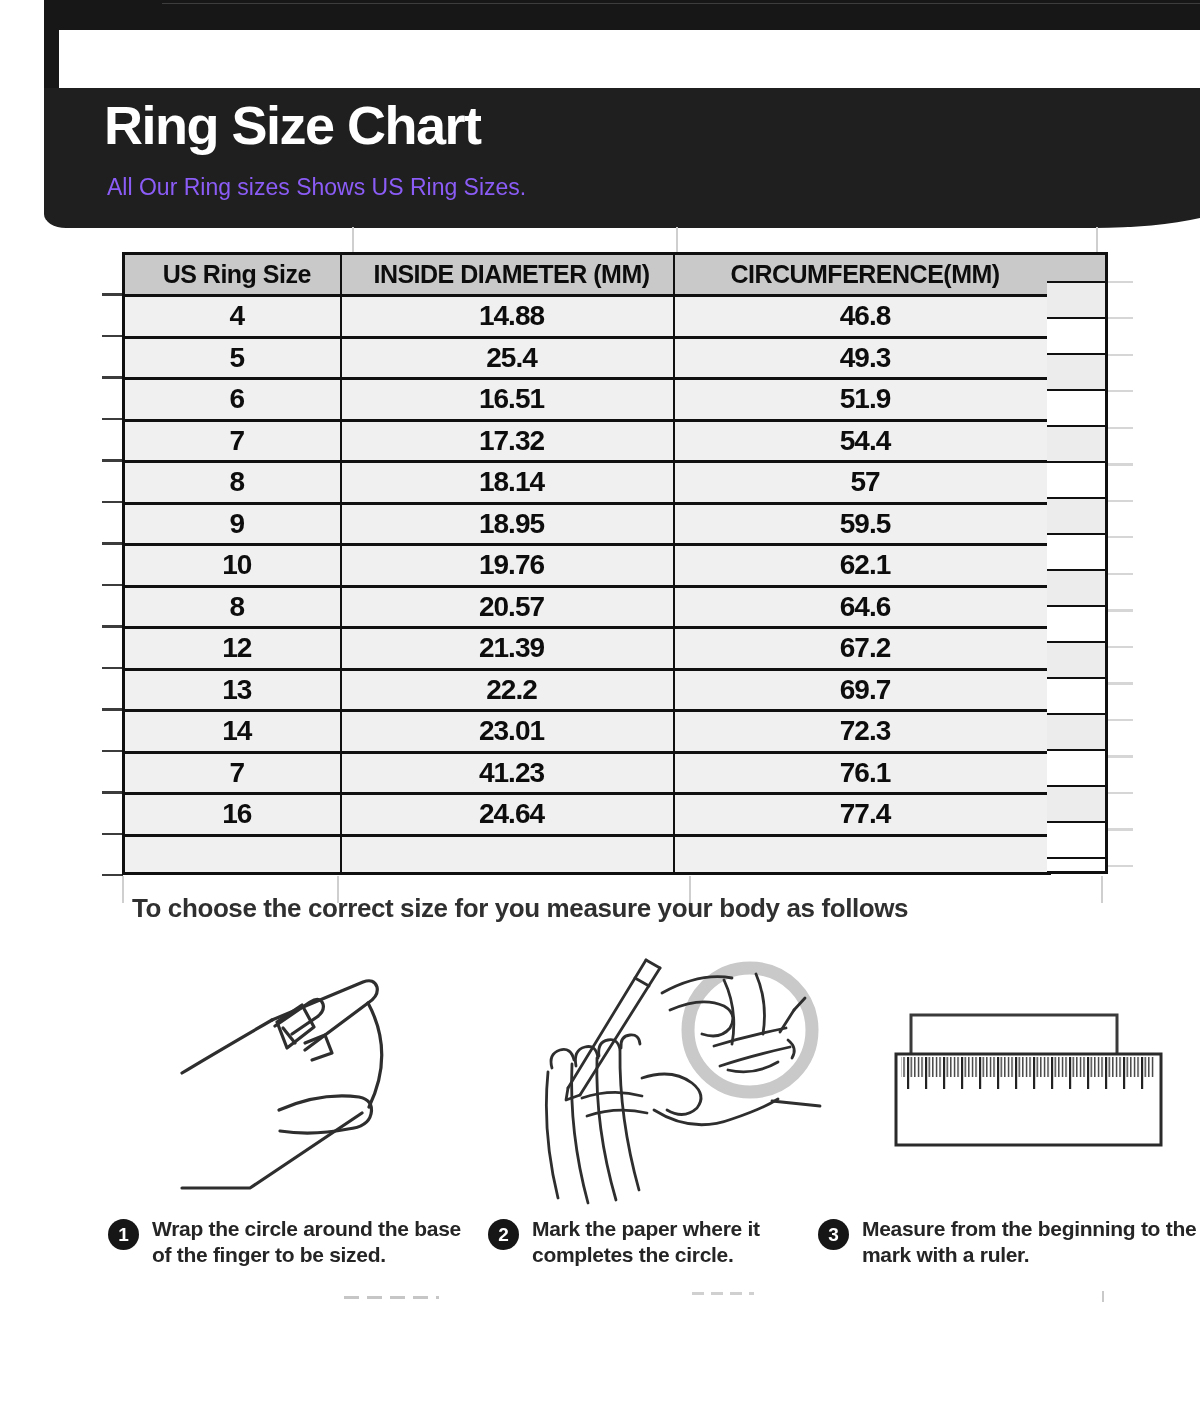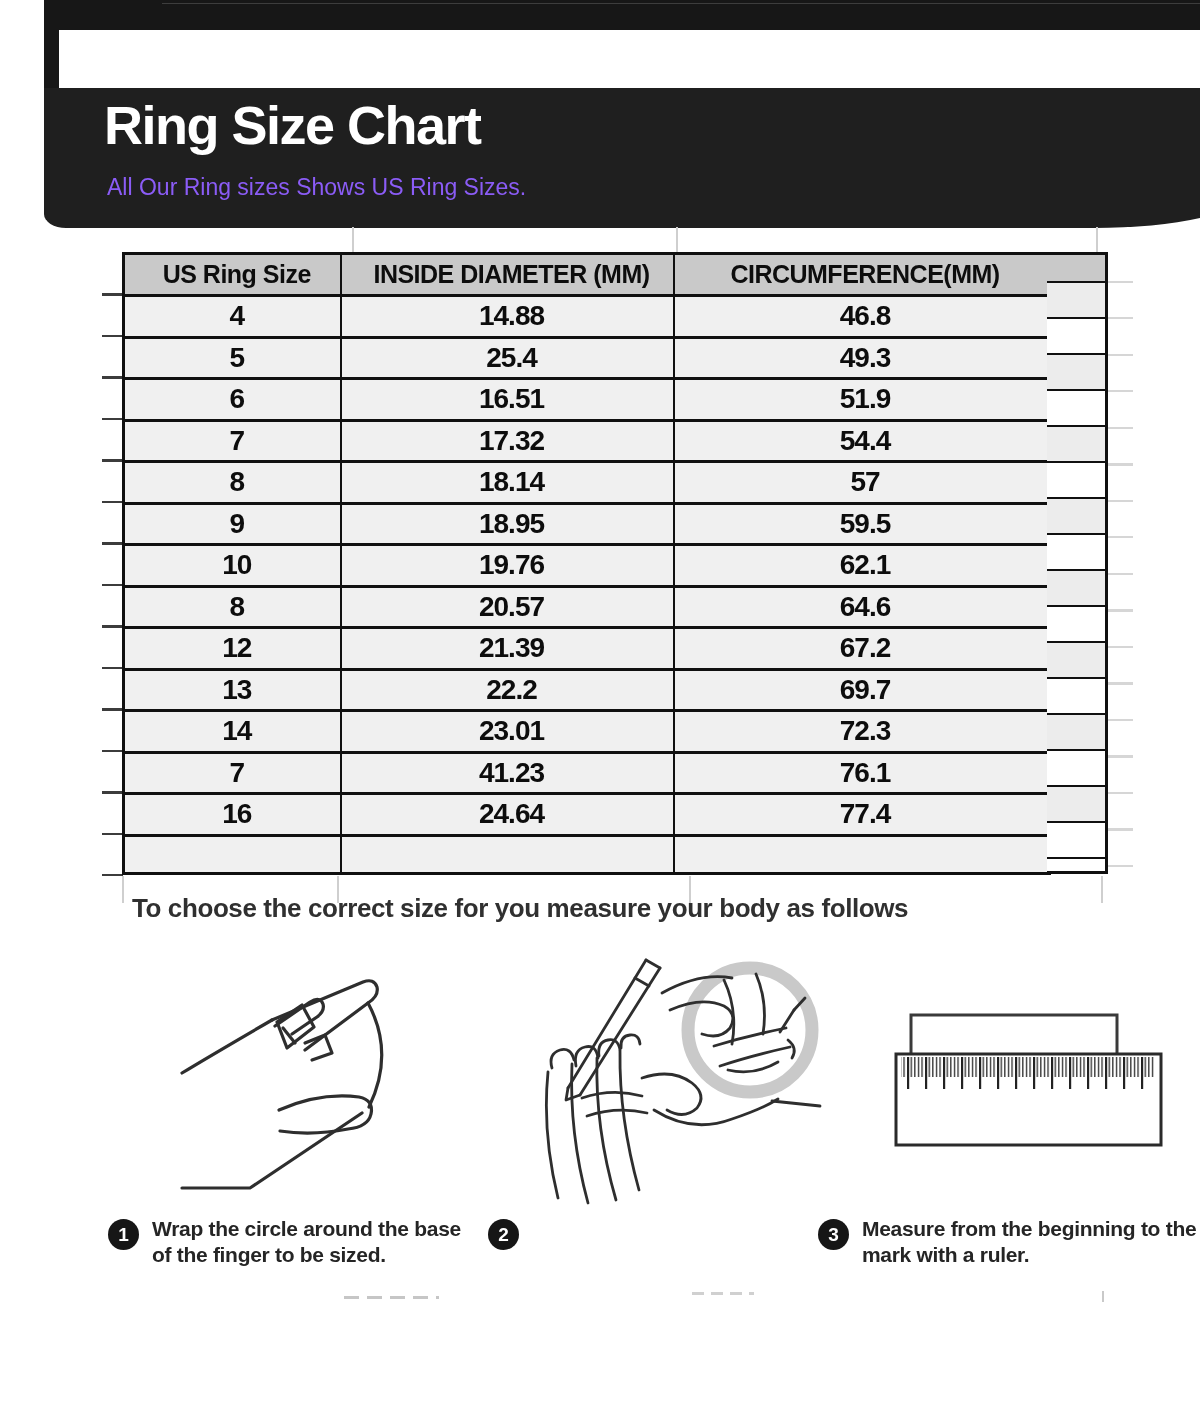--- a/index.html
+++ b/index.html
@@ -292,20 +292,21 @@
     <rect x="12" y="52" width="253" height="20" fill="url(#tmin)"></rect>
     <rect x="12" y="52" width="253" height="32" fill="url(#tmaj)"></rect>
   </svg>
 
   <div class="step step1">
     <span class="badge">1</span>
     <span class="step-text">Wrap the circle around the base of the finger to be sized.</span>
   </div>
   <div class="step step2">
     <span class="badge">2</span>
+    <span class="step-text">Mark the paper where it completes the circle.</span>
   </div>
   <div class="step step3">
     <span class="badge">3</span>
     <span class="step-text">Measure from the beginning to the mark with a ruler.</span>
   </div>
 
   <div class="faded-a"></div>
   <div class="faded-b"></div>
   <div class="faded-c"></div>
 

